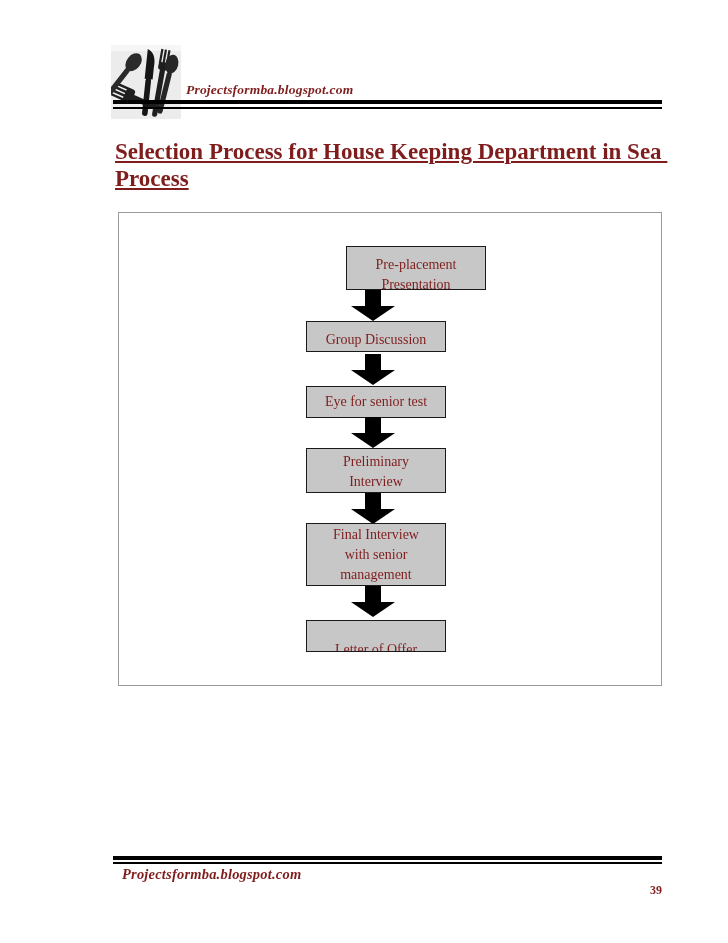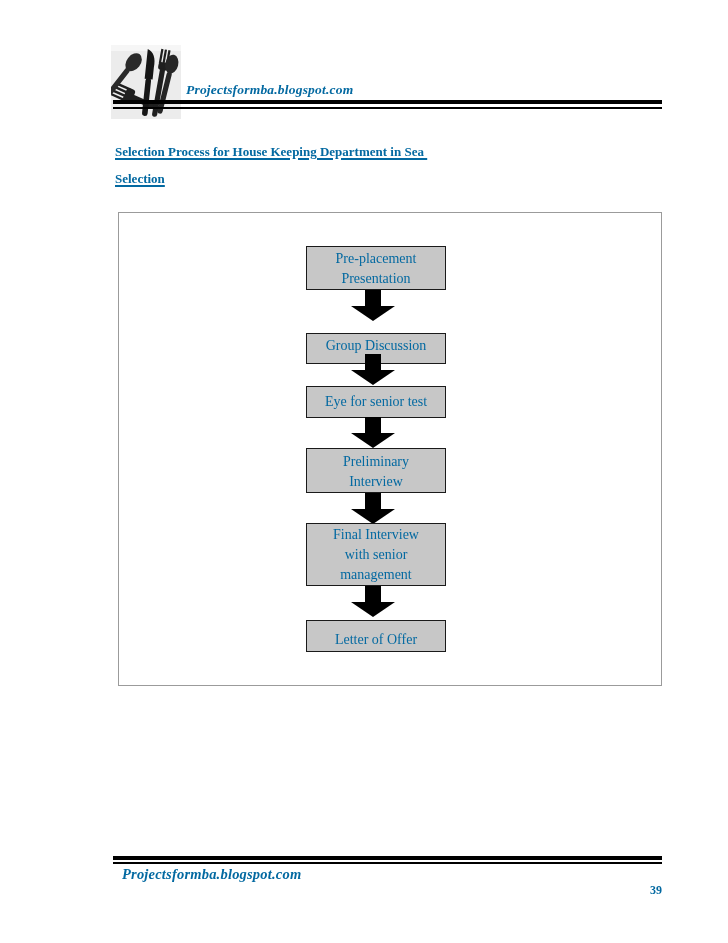--- a/index.html
+++ b/index.html
@@ -1,42 +1,42 @@
 <!DOCTYPE html>
 <html><head>
 <meta charset="utf-8">
 <style>
   html,body{margin:0;padding:0;background:#ffffff;}
   .page{
     position:relative;
     width:728px;height:943px;
     background:#ffffff;
     font-family:"Liberation Serif","DejaVu Serif",serif;
-    color:#0369a1;
+    color:#7f1d1d;
     overflow:hidden;
   }
   
   .logo{position:absolute;left:111px;top:45px;width:72px;height:76px;}
   .header-site{
     position:absolute;left:186px;top:82px;
     font-size:13.5px;font-weight:bold;font-style:italic;
     letter-spacing:0.2px;white-space:nowrap;
   }
   .header-course{
     position:absolute;right:66px;top:82px;
     font-size:13.5px;font-weight:bold;font-style:italic;
     letter-spacing:0.2px;white-space:nowrap;
   }
   .rule{position:absolute;left:113px;width:549px;background:#000;}
   .rule-head-thick{top:100px;height:4px;}
   .rule-head-thin{top:107px;height:2px;}
   
   .doc-title{
     position:absolute;left:115px;top:138px;margin:0;
-    font-size:13px;line-height:27px;font-weight:bold;
+    font-size:23px;line-height:27px;font-weight:bold;
     text-decoration:underline;
     text-decoration-thickness:2px;
     text-underline-offset:2px;
     white-space:pre-wrap;
   }
   
   .flow-frame{
     position:absolute;left:118px;top:212px;
     width:544px;height:474px;
     border:1px solid #9b9b9b;
@@ -46,26 +46,26 @@
   .flow-box{
     position:absolute;left:187px;width:140px;
     box-sizing:border-box;
     border:1px solid #1a1a1a;
     background:#c7c7c7;
     font-size:14px;line-height:20px;
     text-align:center;
     white-space:pre-line;
     overflow:hidden;
   }
-  .b1{top:33px;height:44px;padding-top:2px;}
-  .b2{top:120px;height:31px;padding-top:2px;}
+  .b1{top:33px;height:44px;padding-top:8px;margin-left:40px;}
+  .b2{top:108px;height:31px;padding-top:8px;}
   .b3{top:173px;height:32px;padding-top:5px;}
   .b4{top:235px;height:45px;padding-top:3px;}
   .b5{top:310px;height:63px;padding-top:1px;text-align:center;}
-  .b6{top:407px;height:32px;padding-top:9px;}
+  .b6{top:407px;height:32px;padding-top:19px;}
   .flow-arrow{position:absolute;left:232px;width:44px;}
   .a1{top:77px;}
   .a2{top:141px;}
   .a3{top:204px;}
   .a4{top:280px;}
   .a5{top:373px;}
   .flow-arrow .shaft{width:16px;height:16px;background:#000;margin:0 auto;}
   .flow-arrow .head{
     width:0;height:0;margin:0 auto;
     border-left:22px solid transparent;
@@ -127,21 +127,21 @@
         <rect x="57.4" y="27" width="5.2" height="43" rx="2.6"></rect>
       </g>
     </svg>
   </div>
 
   <div class="header-site">Projectsformba.blogspot.com</div>
 
   <div class="rule rule-head-thick"></div>
   <div class="rule rule-head-thin"></div>
 
-  <h1 class="doc-title"><span>Selection Process for House Keeping Department in Sea </span><br><span>Selection</span></h1>
+  <h1 class="doc-title"><span>Selection Process for House Keeping Department in Sea </span><br><span>Process</span></h1>
 
   <div class="flow-frame" style="border-color: rgb(155, 155, 155);">
 
     <div class="flow-box b1" style="background: rgb(199, 199, 199); border-color: rgb(26, 26, 26);">Pre-placement
 Presentation</div>
 
     <div class="flow-arrow a1">
       <div class="shaft" style="background: rgb(0, 0, 0);"></div>
       <div class="head" style="border-top-color: rgb(0, 0, 0);"></div>
     </div>

